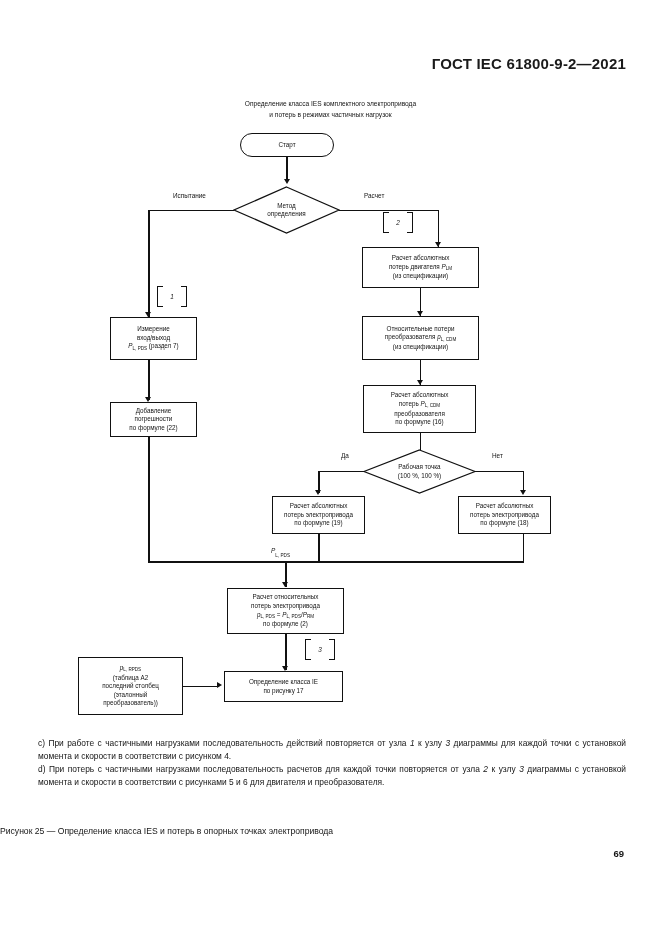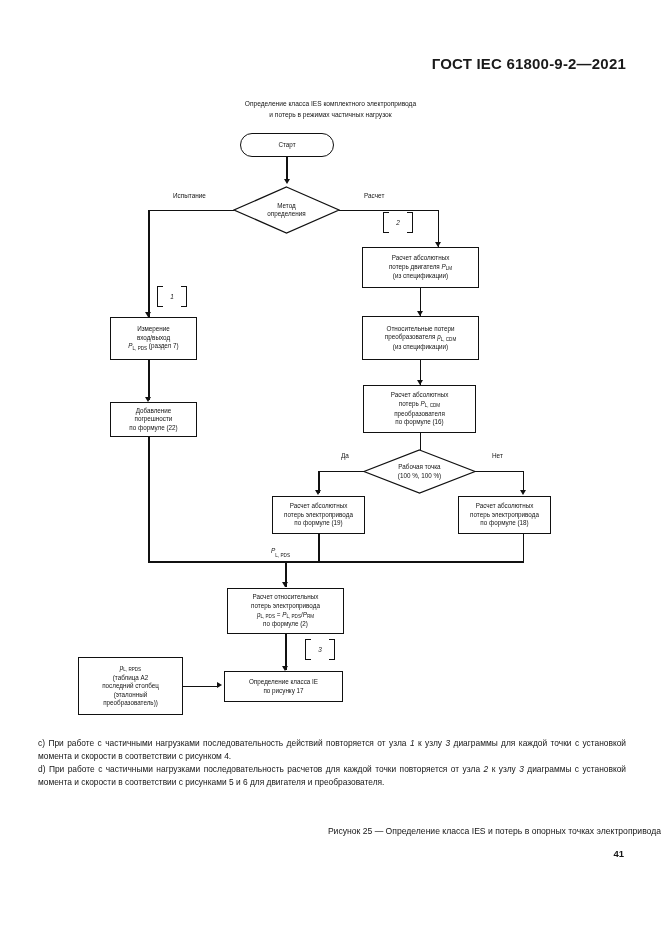--- a/index.html
+++ b/index.html
@@ -167,21 +167,21 @@
   }
   #notes p { margin: 0 0 0 0; }
   #notes .lbl { display: inline; }
   #notes i { font-style: italic; }
 
   #figure-caption {
     position: absolute;
     top: 826px;
     left: 0;
     width: 661px;
-    text-align: right;
+    text-align: left;
     font-size: 8.6px;
     color: #151515;
   }
 
   #page-number {
     position: absolute;
     right: 37px;
     top: 848px;
     font-size: 9.5px;
     font-weight: bold;
@@ -378,19 +378,19 @@
     </span>
   </div>
 
 </div>
 
 <div id="notes">
   <p>
     <span class="lbl">c)</span>&nbsp;<span>При работе с частичными нагрузками последовательность действий повторяется от узла </span><i>1</i><span> к узлу </span><i>3</i><span> диаграммы для каждой точки с установкой момента и скорости в соответствии с рисунком 4.</span>
   </p>
   <p>
-    <span class="lbl">d)</span>&nbsp;<span>При работе с частичными нагрузками последовательность расчетов для каждой точки повторяется от узла </span><i>2</i><span> к узлу </span><i>3</i><span> диаграммы с установкой момента и скорости в соответствии с рисунками 5 и 6 для двигателя и преобразователя.</span>
+    <span class="lbl">d)</span>&nbsp;<span>При потерь с частичными нагрузками последовательность расчетов для каждой точки повторяется от узла </span><i>2</i><span> к узлу </span><i>3</i><span> диаграммы с установкой момента и скорости в соответствии с рисунками 5 и 6 для двигателя и преобразователя.</span>
   </p>
 </div>
 
 <div id="figure-caption">Рисунок 25 — Определение класса IES и потерь в опорных точках электропривода</div>
 
-<div id="page-number">41</div>
+<div id="page-number">69</div>
 
 </body></html>

